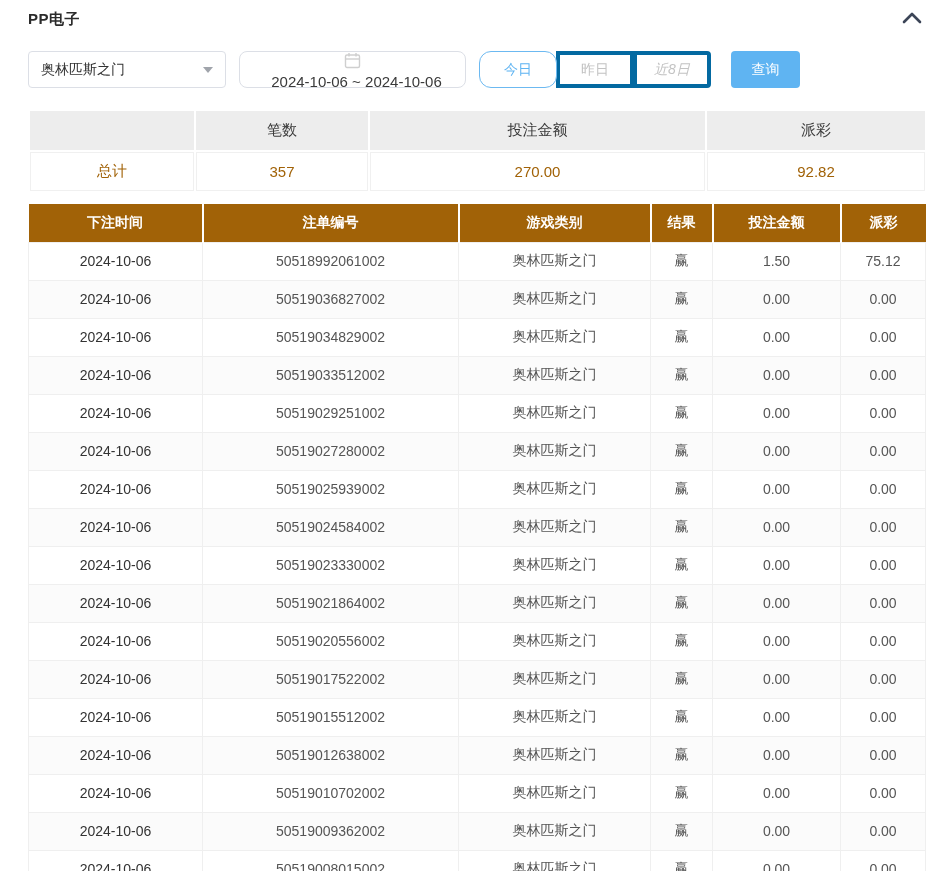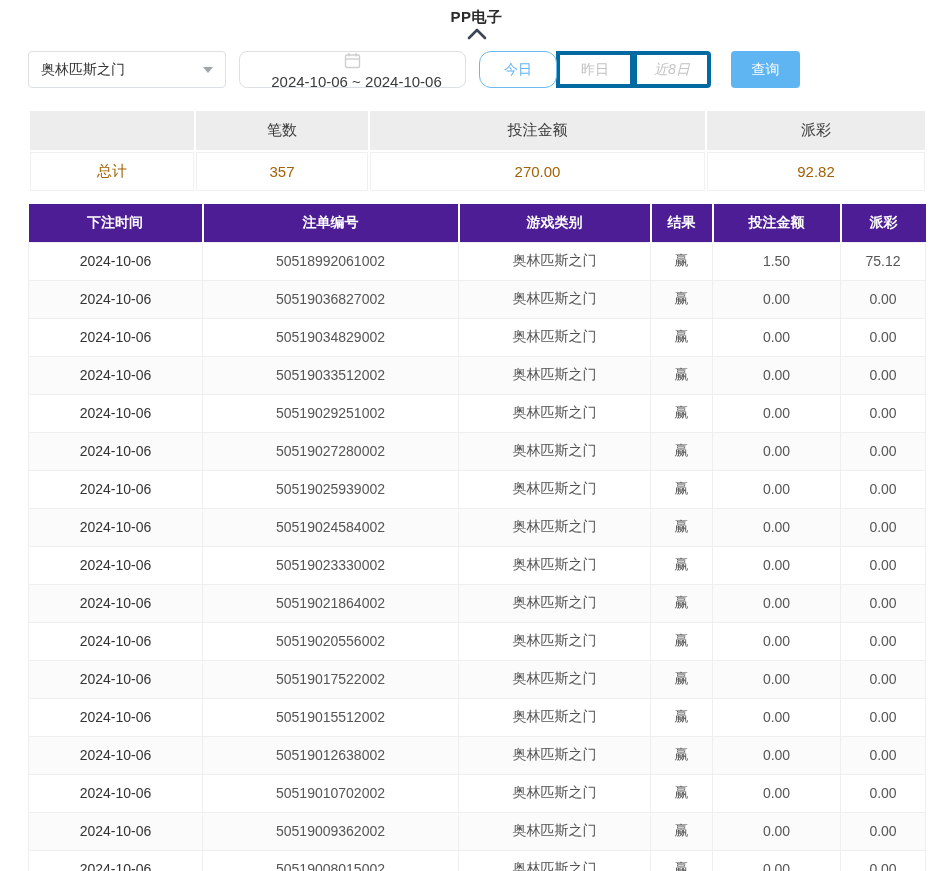--- a/index.html
+++ b/index.html
@@ -7,21 +7,21 @@
   .page {
     position:relative;
     width:933px; height:871px;
     background:#fff;
     padding:8px 8px 0 28px;
     overflow:hidden;
     font-family:"Liberation Sans","DejaVu Sans",sans-serif;
     color:#333;
   }
   
-  .title-row { display:flex; align-items:center; justify-content:flex-start; height:22px;flex-direction:column; }
+  .title-row { display:flex; align-items:center; justify-content:space-between; height:22px; }
   .panel-title { font-size:15px; font-weight:700; color:#2b2b2b; letter-spacing:.5px; }
   .collapse-btn { width:26px; height:22px; display:flex; align-items:center; justify-content:center; cursor:pointer; background:none; border:none; }
 
   
   .controls { display:flex; align-items:center; margin-top:21px; height:37px; }
   .select-box {
     width:198px; height:37px;
     border:1px solid #dcdfe6; border-radius:4px;
     display:flex; align-items:center; justify-content:space-between;
     padding:0 12px; cursor:pointer; background:#fff;
@@ -66,21 +66,21 @@
     border:1px solid #f0f0f0;
   }
   .sum-c1 { width:164px; } .sum-c2 { width:172px; } .sum-c3 { width:335px; } .sum-c4 { width:218px; }
 
   
   .bet-table {
     margin-top:11px; width:897px;
     border-collapse:collapse; table-layout:fixed;
   }
   .bet-table thead th {
-    background:#4c1d95; color:#fff; font-size:14px; font-weight:700;
+    background:#a16207; color:#fff; font-size:14px; font-weight:700;
     height:38px; text-align:center; border-right:2px solid #fff;
   }
   .bet-table thead th:last-child { border-right:none; }
   .bet-table tbody td {
     height:38px; text-align:center; font-size:14px; color:#555;
     border:1px solid #efefef; background:#fff;
   }
   .bet-table tbody tr:nth-child(even) td { background:#fbfbfb; }
   .bet-table tbody td.cell-time { color:#333; font-size:14px; }
   .c1 { width:174px; } .c2 { width:256px; } .c3 { width:192px; }

